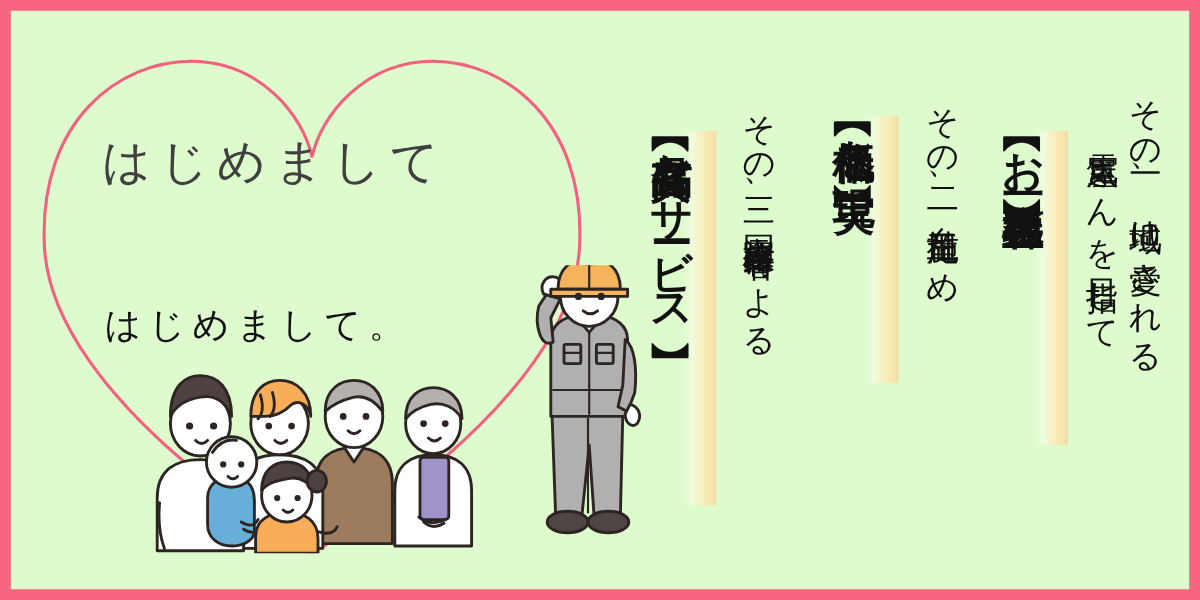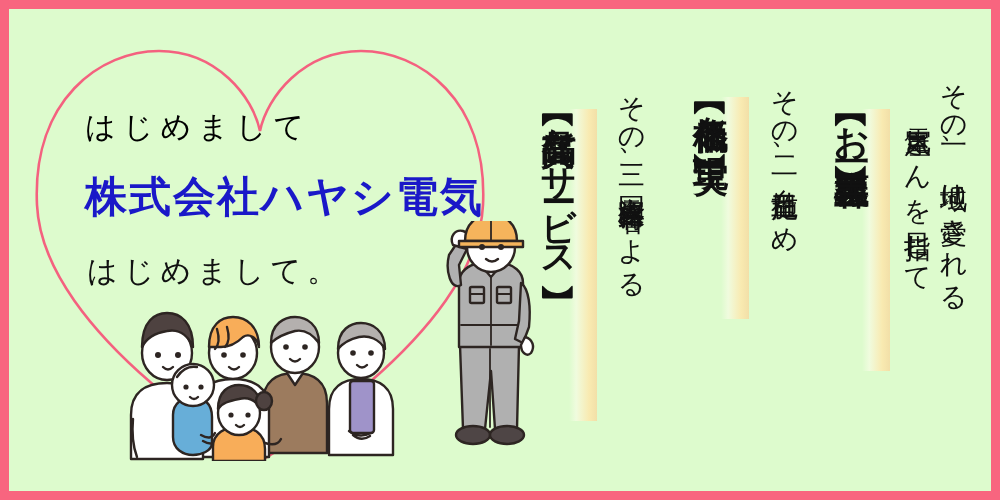--- a/index.html
+++ b/index.html
@@ -16,21 +16,21 @@
   }
   #canvas{position:absolute;inset:0;}
 
   
   .heart-svg{position:absolute;left:22px;top:28px;width:458px;height:424px;}
 
   
   .jp{font-family:"DejaVu Sans","Liberation Sans",sans-serif;}
   .greet{
     position:absolute;left:76px;top:98px;
-    font-size:30px;letter-spacing:7px;color:#000000;
+    font-size:40px;letter-spacing:7px;color:#404040;
     font-weight:400;white-space:nowrap;
   }
   .company{
     position:absolute;left:76px;top:160px;
     font-size:42px;letter-spacing:2px;color:#1a18c8;
     font-weight:700;white-space:nowrap;
   }
   .moushi{
     position:absolute;left:78px;top:242px;
     font-size:30px;letter-spacing:6px;color:#111;
@@ -72,21 +72,20 @@
       <path d="M229 424
                C 229 424, 12 300, 6 168
                C 1 62, 70 14, 128 14
                C 186 14, 222 60, 229 94
                C 236 60, 272 14, 330 14
                C 388 14, 457 62, 452 168
                C 446 300, 229 424, 229 424 Z" fill="none" stroke="#f4617f" stroke-width="2.6"></path>
     </svg>
 
     <div class="jp greet">はじめまして</div>
-    <div class="jp company">株式会社ハヤシ電気</div>
     <div class="jp moushi">はじめまして。</div>
 
     <svg class="fig" style="left:108px;top:276px;width:310px;height:176px;" viewBox="0 0 310 176">
       <g stroke="#2d2522" stroke-width="2.4" stroke-linejoin="round" stroke-linecap="round">
 
         <path d="M146 118 C146 96,160 88,178 88 C196 88,210 96,210 118 L210 168 L146 168 Z" fill="#9c7b5e"></path>
         <path d="M170 88 L178 100 L186 88 L182 84 L174 84 Z" fill="#fff"></path>
         <ellipse cx="178" cy="62" rx="24" ry="26" fill="#fff"></ellipse>
         <path d="M154 58 C154 38,168 32,178 32 C190 32,202 40,202 58 C196 50,188 44,178 46 C170 48,160 52,154 58 Z" fill="#b4b0ae"></path>
         <circle cx="169" cy="62" r="2.8" fill="#2d2522" stroke="none"></circle>

